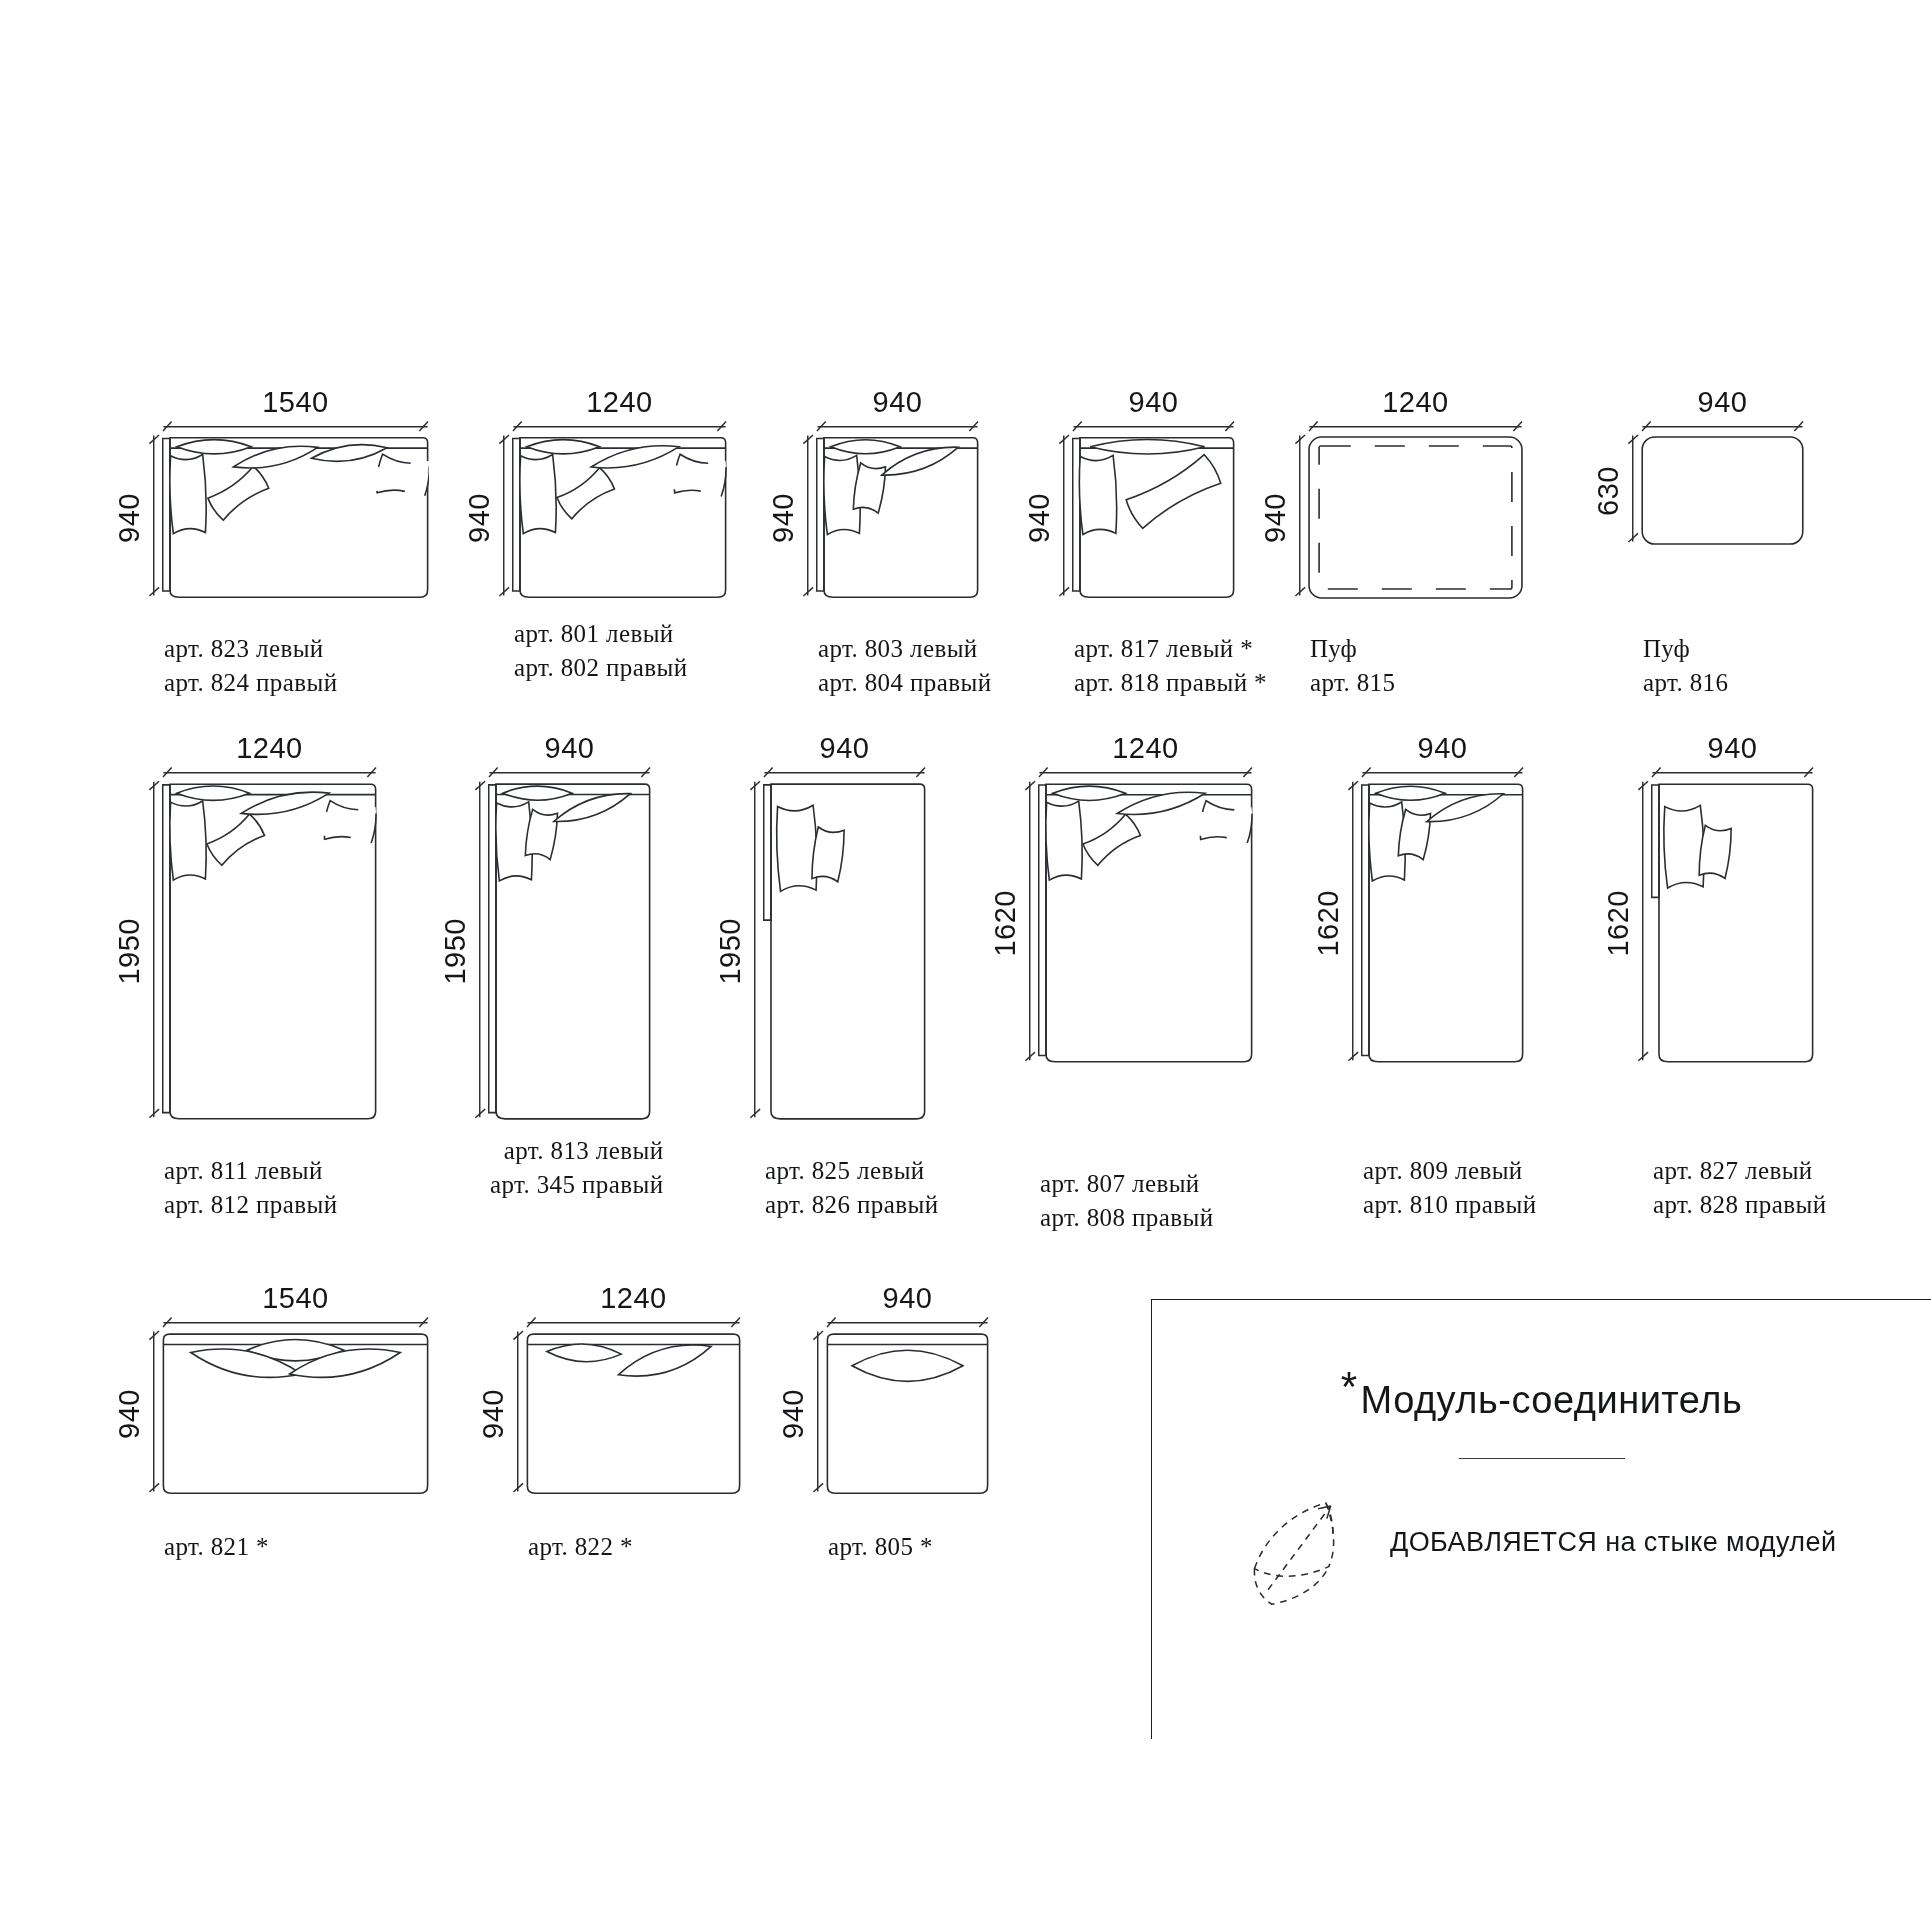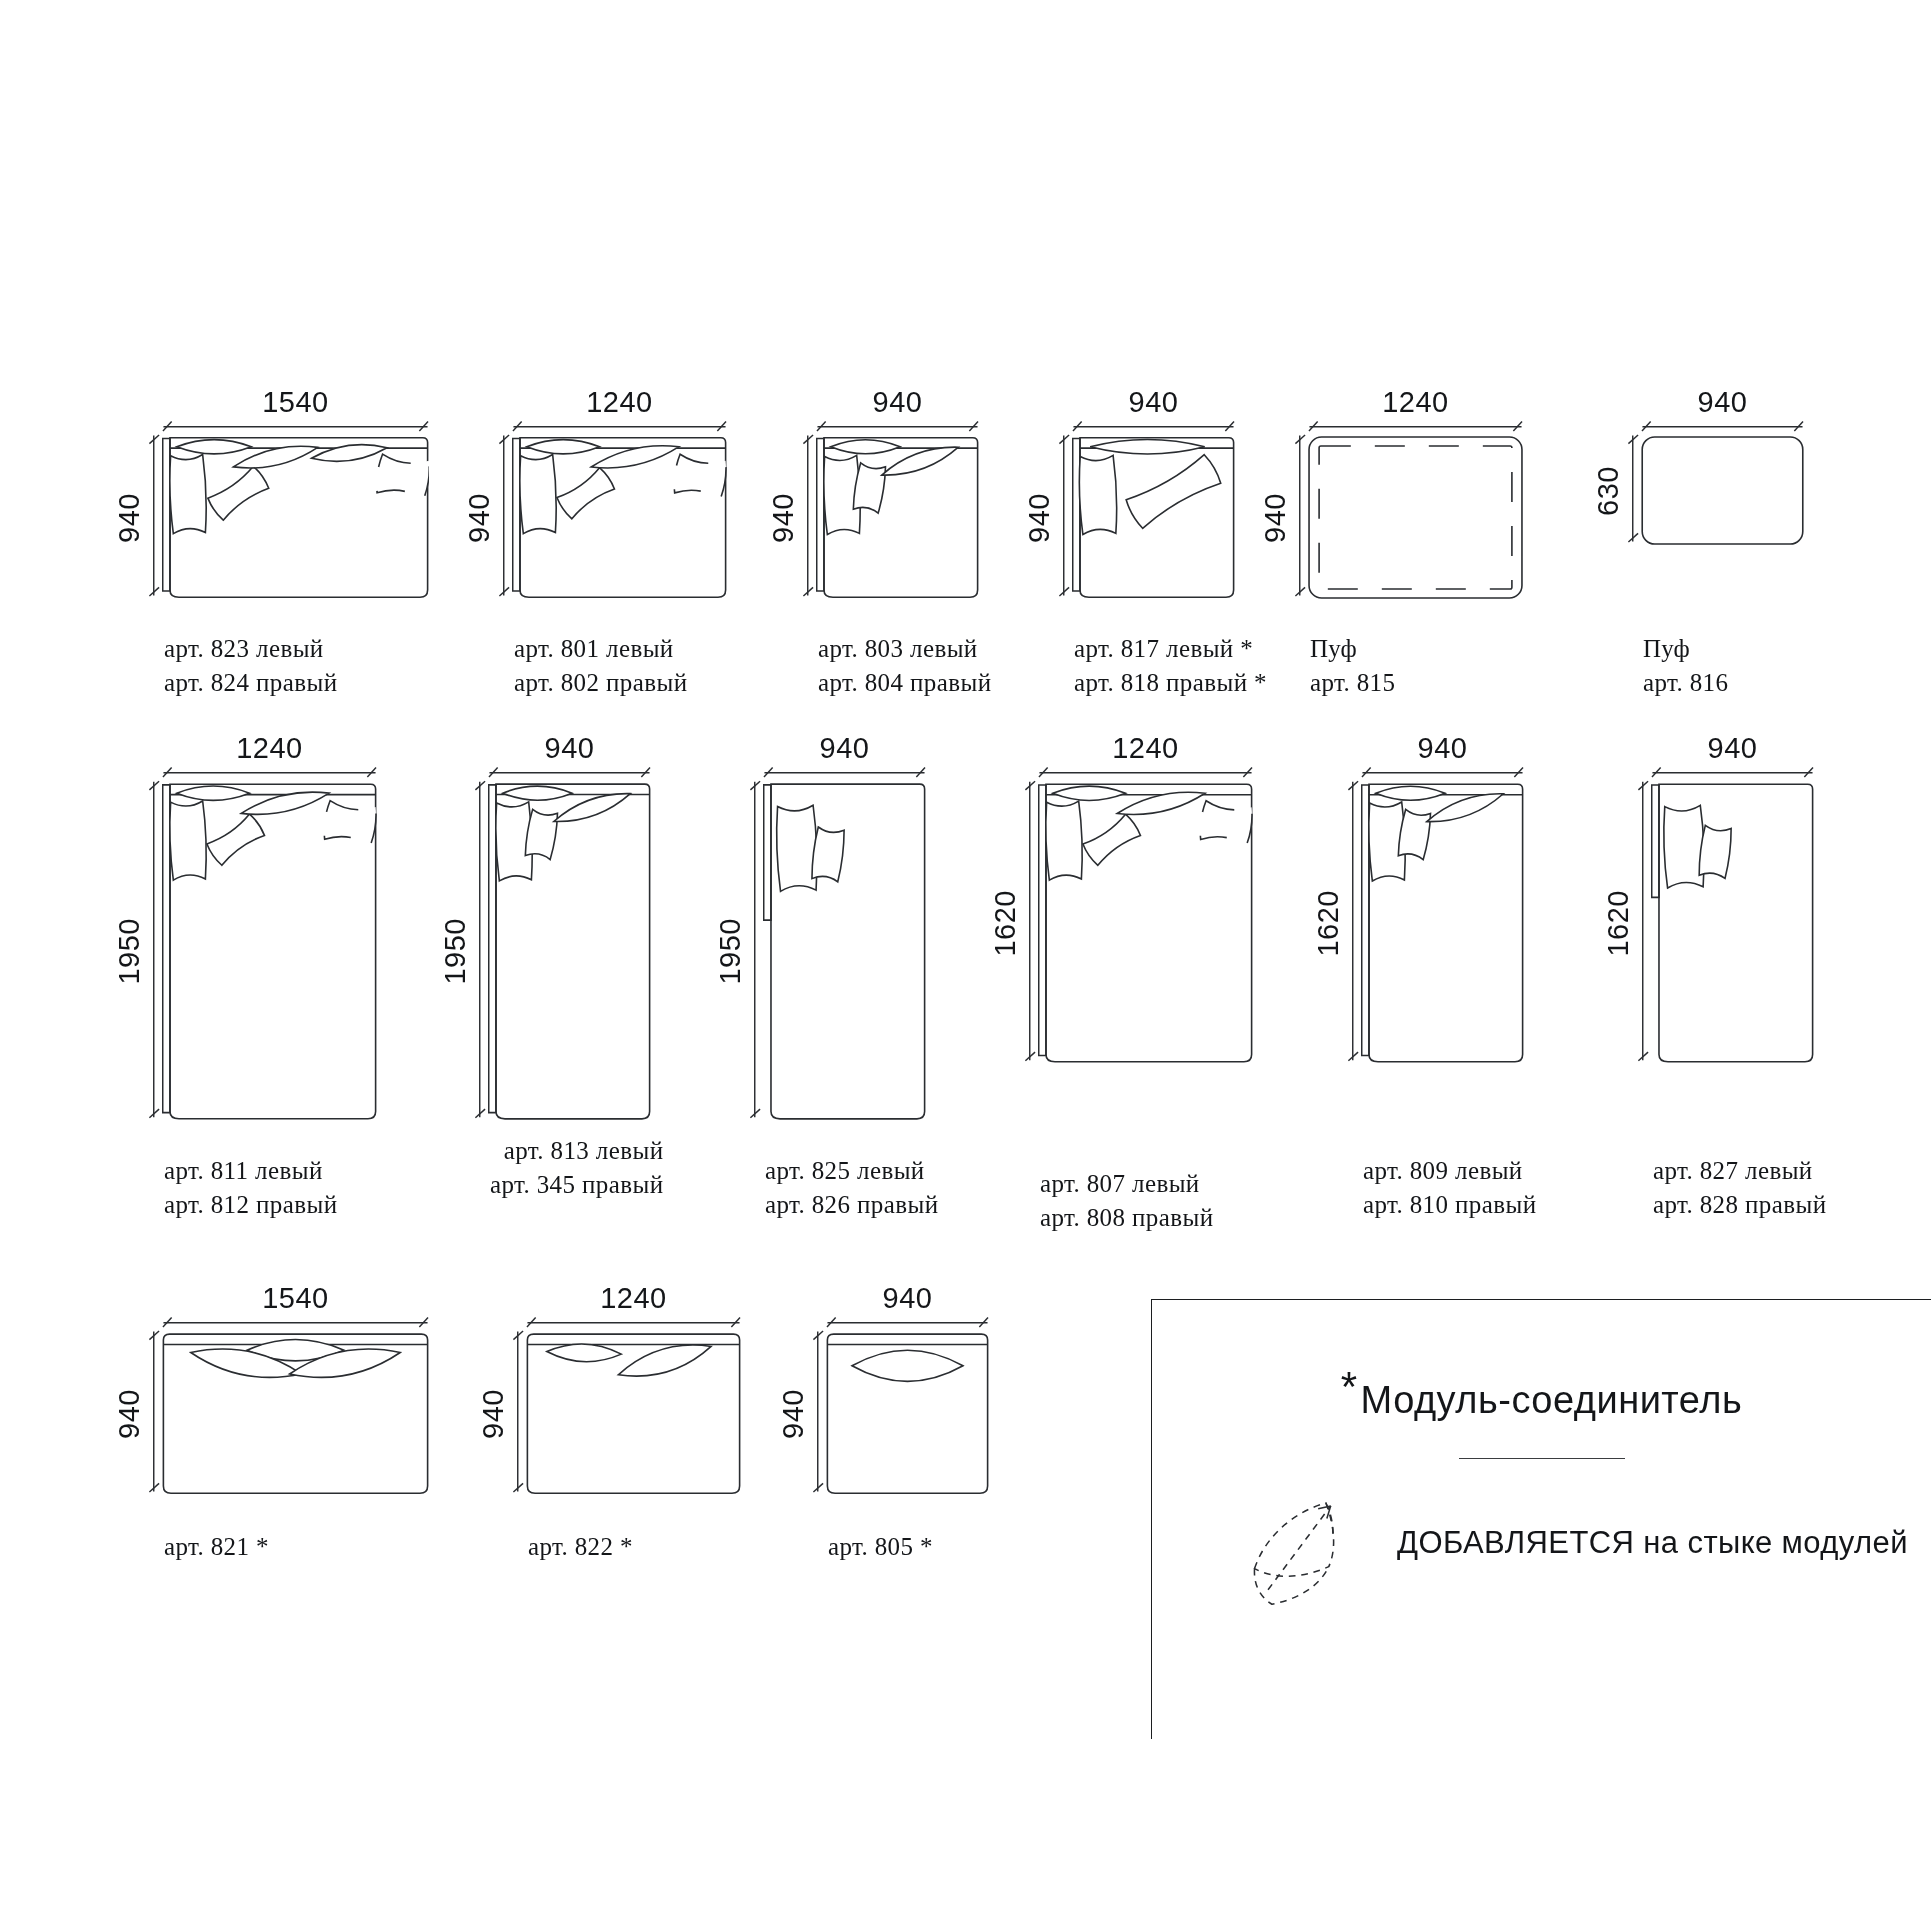--- a/index.html
+++ b/index.html
@@ -31,21 +31,21 @@
     position:absolute;left:1151px;top:1299px;width:780px;height:440px;box-sizing:border-box;
     border-top:1.9px solid #1c1e20;border-left:1.9px solid #1c1e20;
   }
   .leg-title{margin-top:75px;text-align:center;font-size:38px;letter-spacing:0.5px;}
   .star{font-size:42px;position:relative;top:-11.6px;margin-right:2.9px;}
   .leg-div{width:166px;border-top:1.9px solid #3a3d40;margin:35px auto 0 auto;}
   .leg-sub{margin-top:41px;text-align:center;font-size:38px;letter-spacing:0.5px;}
   .leg-note{margin-top:17.4px;margin-left:85px;display:flex;align-items:center;}
   .sk{fill:none;stroke:var(--line);stroke-width:1.6;stroke-dasharray:7 6;}
   .skh{fill:none;stroke:var(--line);stroke-width:1.6;}
-  .note-text{font-size:31px;letter-spacing:0.4px;margin-left:15px;margin-top:-5.8px;}
+  .note-text{font-size:27px;letter-spacing:0.4px;margin-left:8px;margin-top:-5.8px;}
 </style>
 </head>
 <body>
 
 <div id="canvas">
 
   <div id="modules-root">
       <div class="mod" style="left: 162px; top: 436px; width: 267px; height: 163px;">
       <div class="hdim">
         <span class="num">1540</span>
@@ -103,21 +103,21 @@
             <rect class="ln" x="4" y="14" width="42" height="880"></rect>
             <path class="ln" d="M 46 10 L 1204 10 Q 1232 10 1232 38 L 1232 888 Q 1232 930 1188 930 L 98 930 Q 46 930 46 888 Z"></path>
             <line class="ln" x1="46" y1="70" x2="1232" y2="70"></line>
             <path class="pl" transform="translate(295 62) rotate(0)" d="M -210 0 C -70 -55, 70 -55, 210 0 C 70 55, -70 55, -210 0 Z"></path>
             <path class="pl" transform="translate(150 335) rotate(-2)" d="M -92.5 -225 Q 0 -173.2 92.5 -225 Q 114.7 0 92.5 225 Q 0 173.2 -92.5 225 Q -114.7 0 -92.5 -225 Z"></path>
             <path class="pl" transform="translate(425 330) rotate(-35)" d="M -150 -75 Q 0 -32.99999999999999 150 -75 Q 168 0 150 75 Q 0 32.99999999999999 -150 75 Q -168 0 -150 -75 Z"></path>
             <path class="pl" transform="translate(710 120) rotate(-13)" d="M -260 0 C -86.66666666666667 -62, 86.66666666666667 -62, 260 0 C 86.66666666666667 62, -86.66666666666667 62, -260 0 Z"></path>
             <path class="pl dsh" transform="translate(1085 235) rotate(8)" d="M -132.5 -112.5 Q 0 -49.49999999999999 132.5 -112.5 Q 159.5 0 132.5 112.5 Q 0 49.49999999999999 -132.5 112.5 Q -159.5 0 -132.5 -112.5 Z"></path>
           </svg>
         </div>
-      <div class="mlabel" style="top: 196px;">
+      <div class="mlabel" style="top: 181px;">
         <div class="l1">арт. 801 левый</div>
         <div class="l2">арт. 802 правый</div>
       </div>
     </div>
       <div class="mod" style="left: 816px; top: 436px; width: 163px; height: 163px;">
       <div class="hdim">
         <span class="num">940</span>
         <span class="hline"><svg width="163" height="13.5" viewBox="0 0 169 14">
     <line class="dl" x1="1.5" y1="8" x2="167.5" y2="8"></line>
     <line class="dl" x1="1" y1="12.5" x2="10" y2="2.5"></line>

